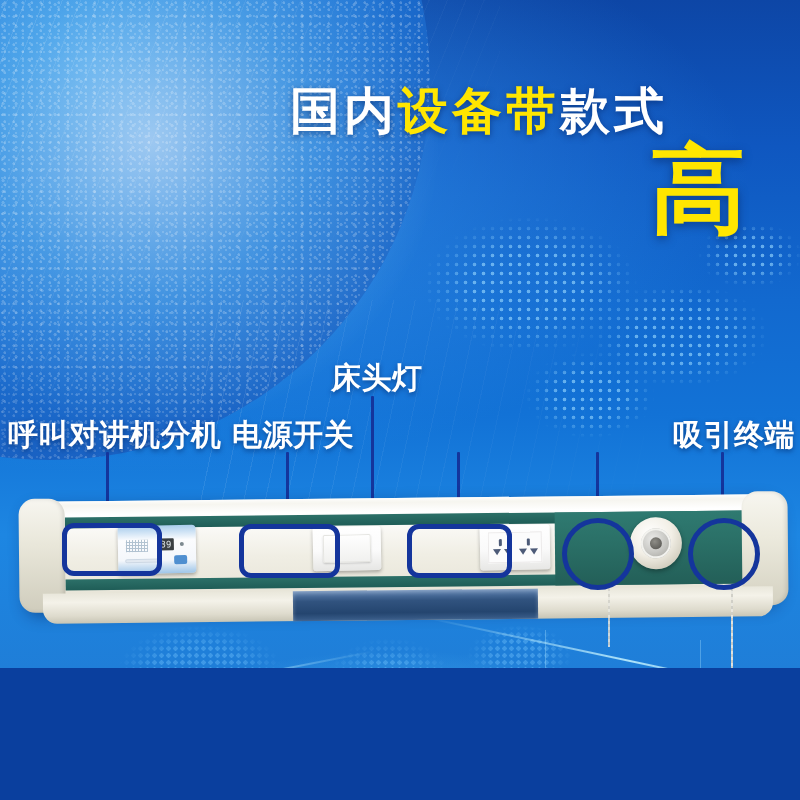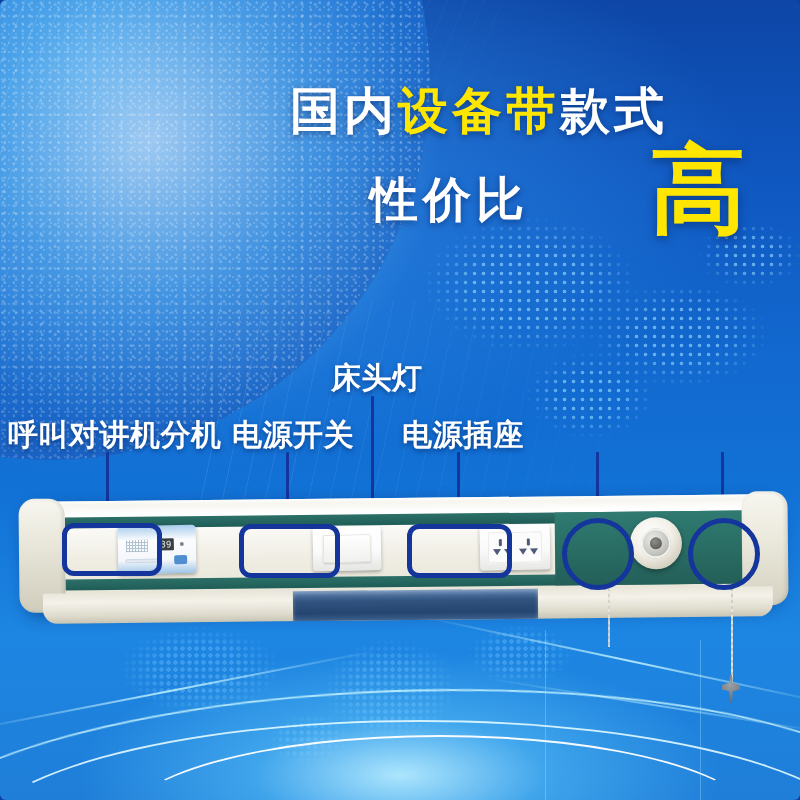--- a/index.html
+++ b/index.html
@@ -1,24 +1,23 @@
 <!DOCTYPE html>
 <html><head>
 <meta charset="utf-8">
 <style>
   html,body{margin:0;padding:0;background:#0a3f9e;}
   *{box-sizing:border-box;}
   #stage{
-    position:relative;width:800px;height:800px;overflow:hidden;
+    position:relative;width:800px;height:668px;overflow:hidden;
     font-family:"DejaVu Sans","Liberation Sans",sans-serif;
     background:
       radial-gradient(ellipse 520px 200px at 400px 775px, rgba(180,235,255,.95) 0%, rgba(90,195,250,.55) 28%, rgba(30,130,230,0) 62%),
       radial-gradient(ellipse 900px 420px at 120px 180px, rgba(70,175,255,.55) 0%, rgba(20,105,210,0) 70%),
       linear-gradient(180deg,#0d46a6 0%,#0f57c0 22%,#1269cf 45%,#1272d6 62%,#1d86e2 80%,#1f7ed8 100%);
-    border-radius: 6px;
   }
 
   
   .earth{
     position:absolute;left:-330px;top:-300px;width:760px;height:760px;border-radius:50%;
     background:
       radial-gradient(circle at 78% 62%, rgba(255,255,255,.0) 54%, rgba(160,225,255,.85) 63%, rgba(255,255,255,.95) 68%, rgba(120,205,255,.35) 73%, rgba(60,160,240,0) 80%),
       radial-gradient(circle at 55% 48%, #2f93e8 0%, #1d74d6 45%, #1a5fc0 72%, #14479f 100%);
     filter:blur(.4px);
     opacity:.98;
@@ -239,27 +238,26 @@
   <div class="arc arc3"></div>
   <div class="streak s1"></div>
   <div class="streak s2"></div>
   <div class="streak s3"></div>
   <div class="vline-bg" style="left:545px;top:630px;height:170px;"></div>
   <div class="vline-bg" style="left:700px;top:640px;height:160px;"></div>
 
   <div class="headline">
     <span>国内</span><span class="hl">设备带</span><span>款式</span>
   </div>
-  <div class="subline">性价比</div>
   <div class="bigchar">高</div>
 
   <div class="calloutlabel" style="left:8px;top:415px;">呼叫对讲机分机</div>
   <div class="calloutlabel" style="left:232px;top:415px;">电源开关</div>
   <div class="calloutlabel" style="left:331px;top:358px;">床头灯</div>
-  <div class="calloutlabel" style="left:402px;top:415px;">电源插座</div>
+  <div class="calloutlabel" style="left:673px;top:415px;">吸引终端</div>
 
   <div class="leader" style="left:106px;top:452px;height:75px;"></div>
   <div class="leader" style="left:286px;top:452px;height:72px;"></div>
   <div class="leader" style="left:371px;top:396px;height:205px;"></div>
   <div class="leader" style="left:457px;top:452px;height:72px;"></div>
   <div class="leader" style="left:596px;top:452px;height:72px;"></div>
   <div class="leader" style="left:721px;top:452px;height:72px;"></div>
 
   <div class="bhu">
     <div class="bhu-body">

